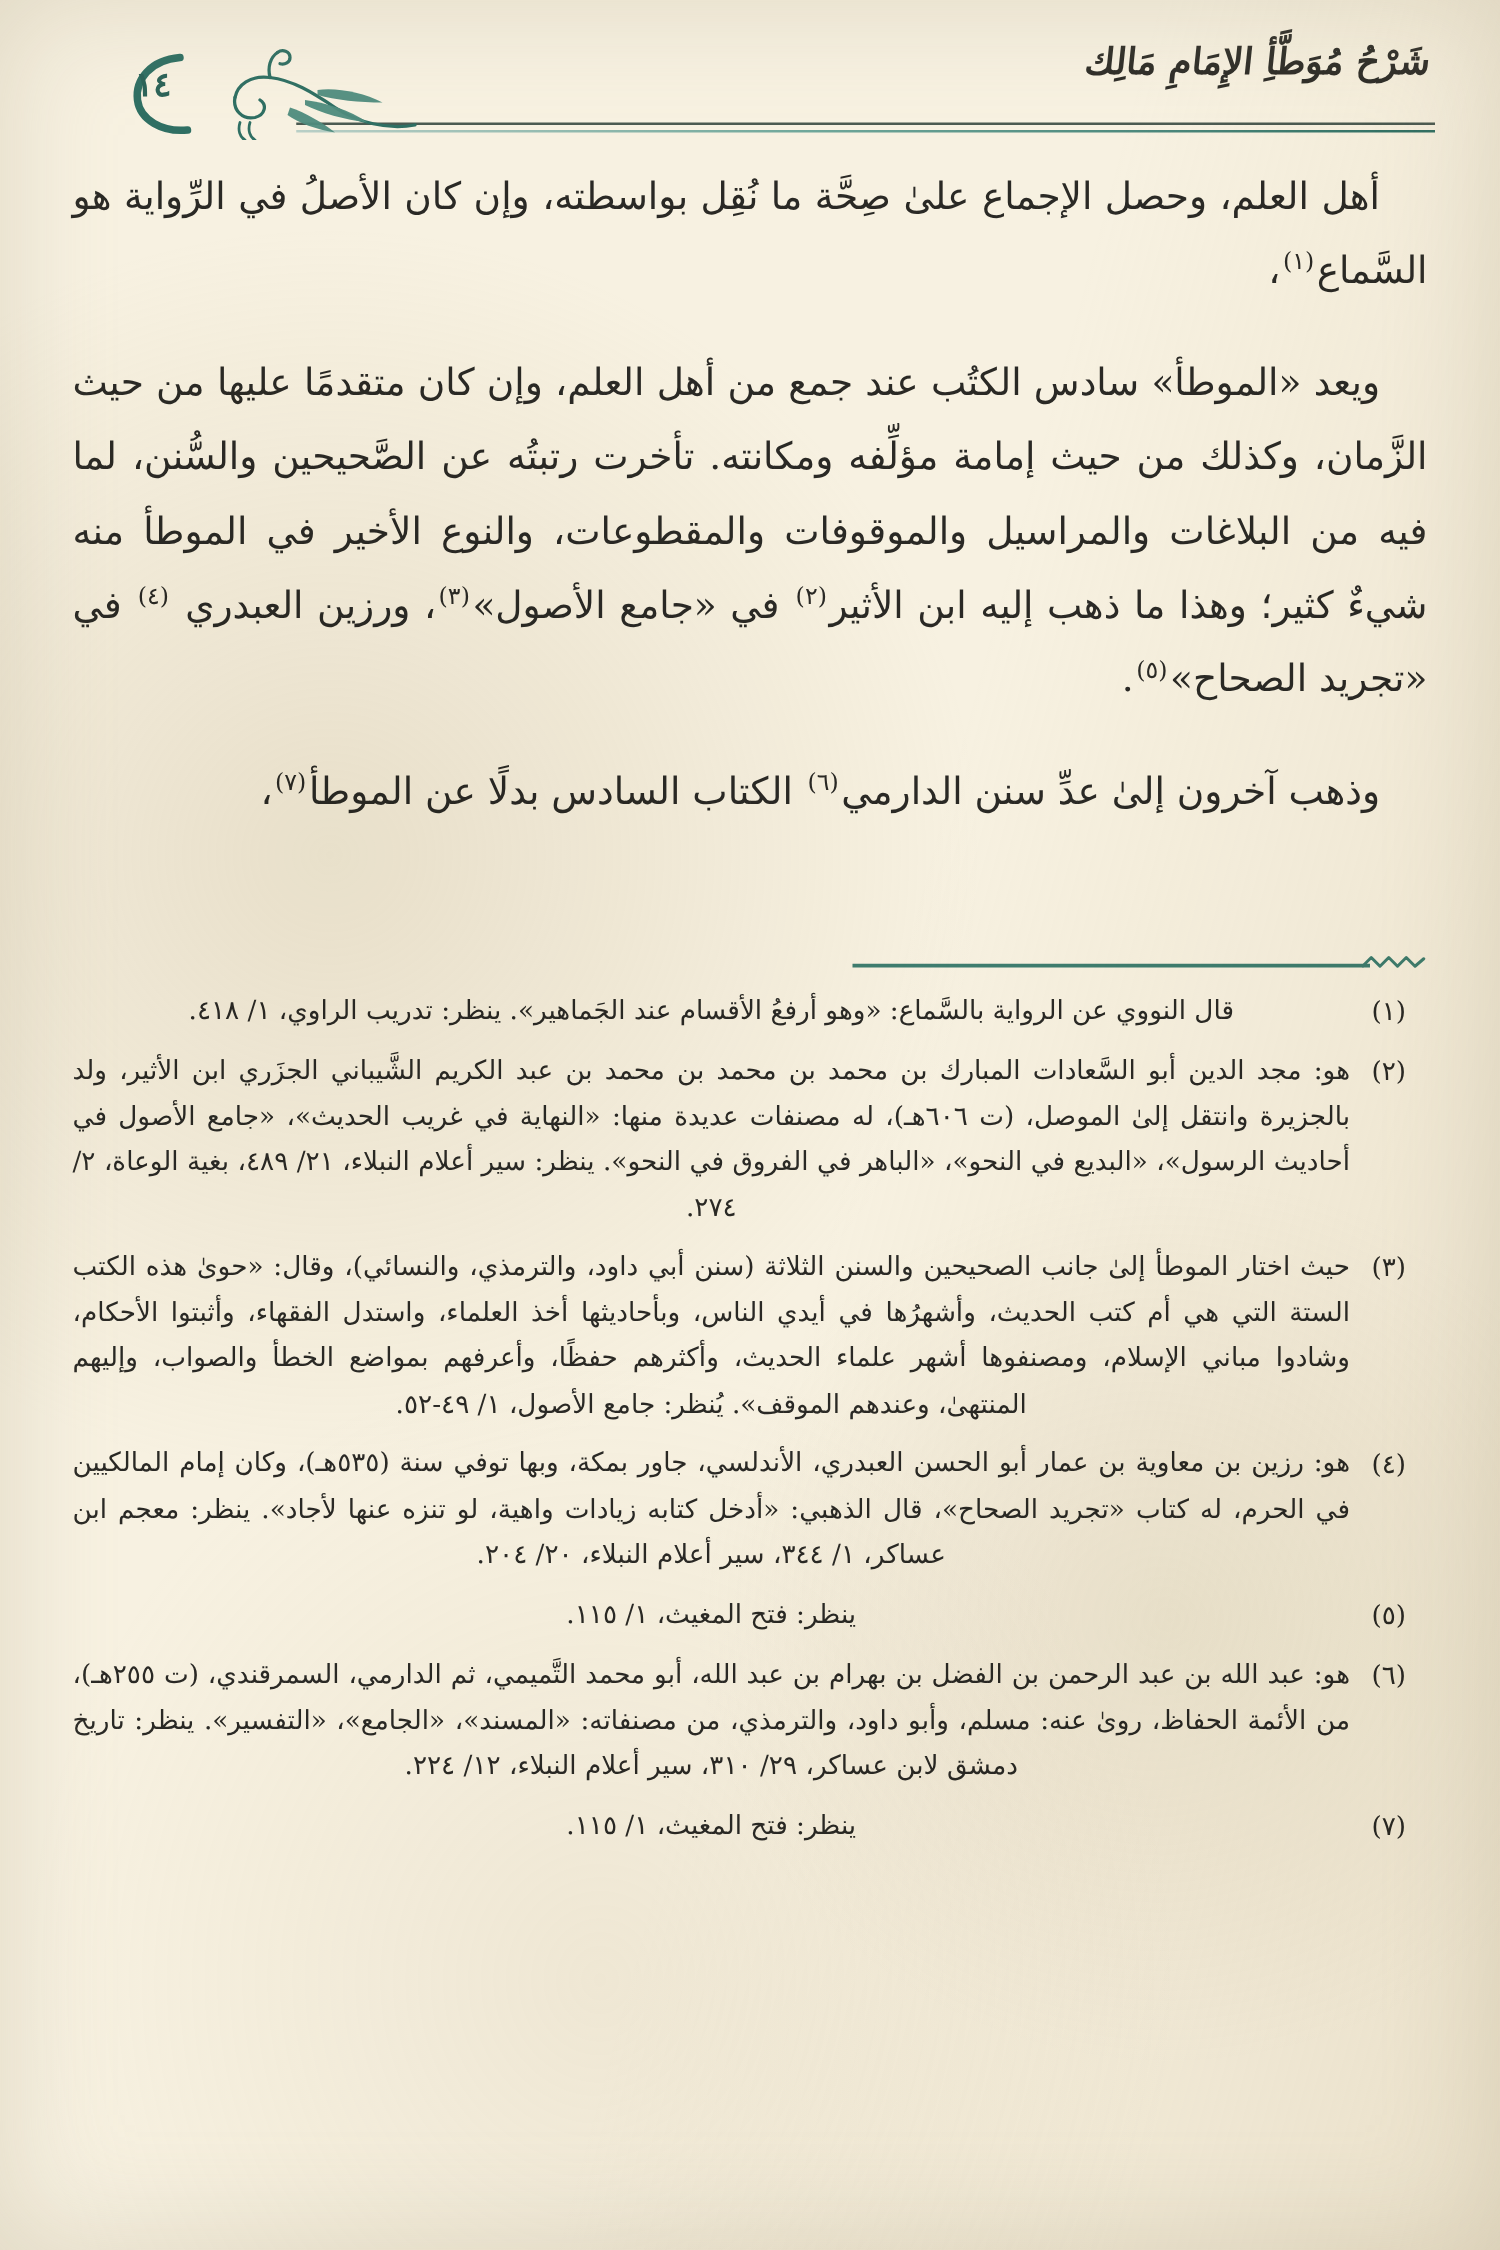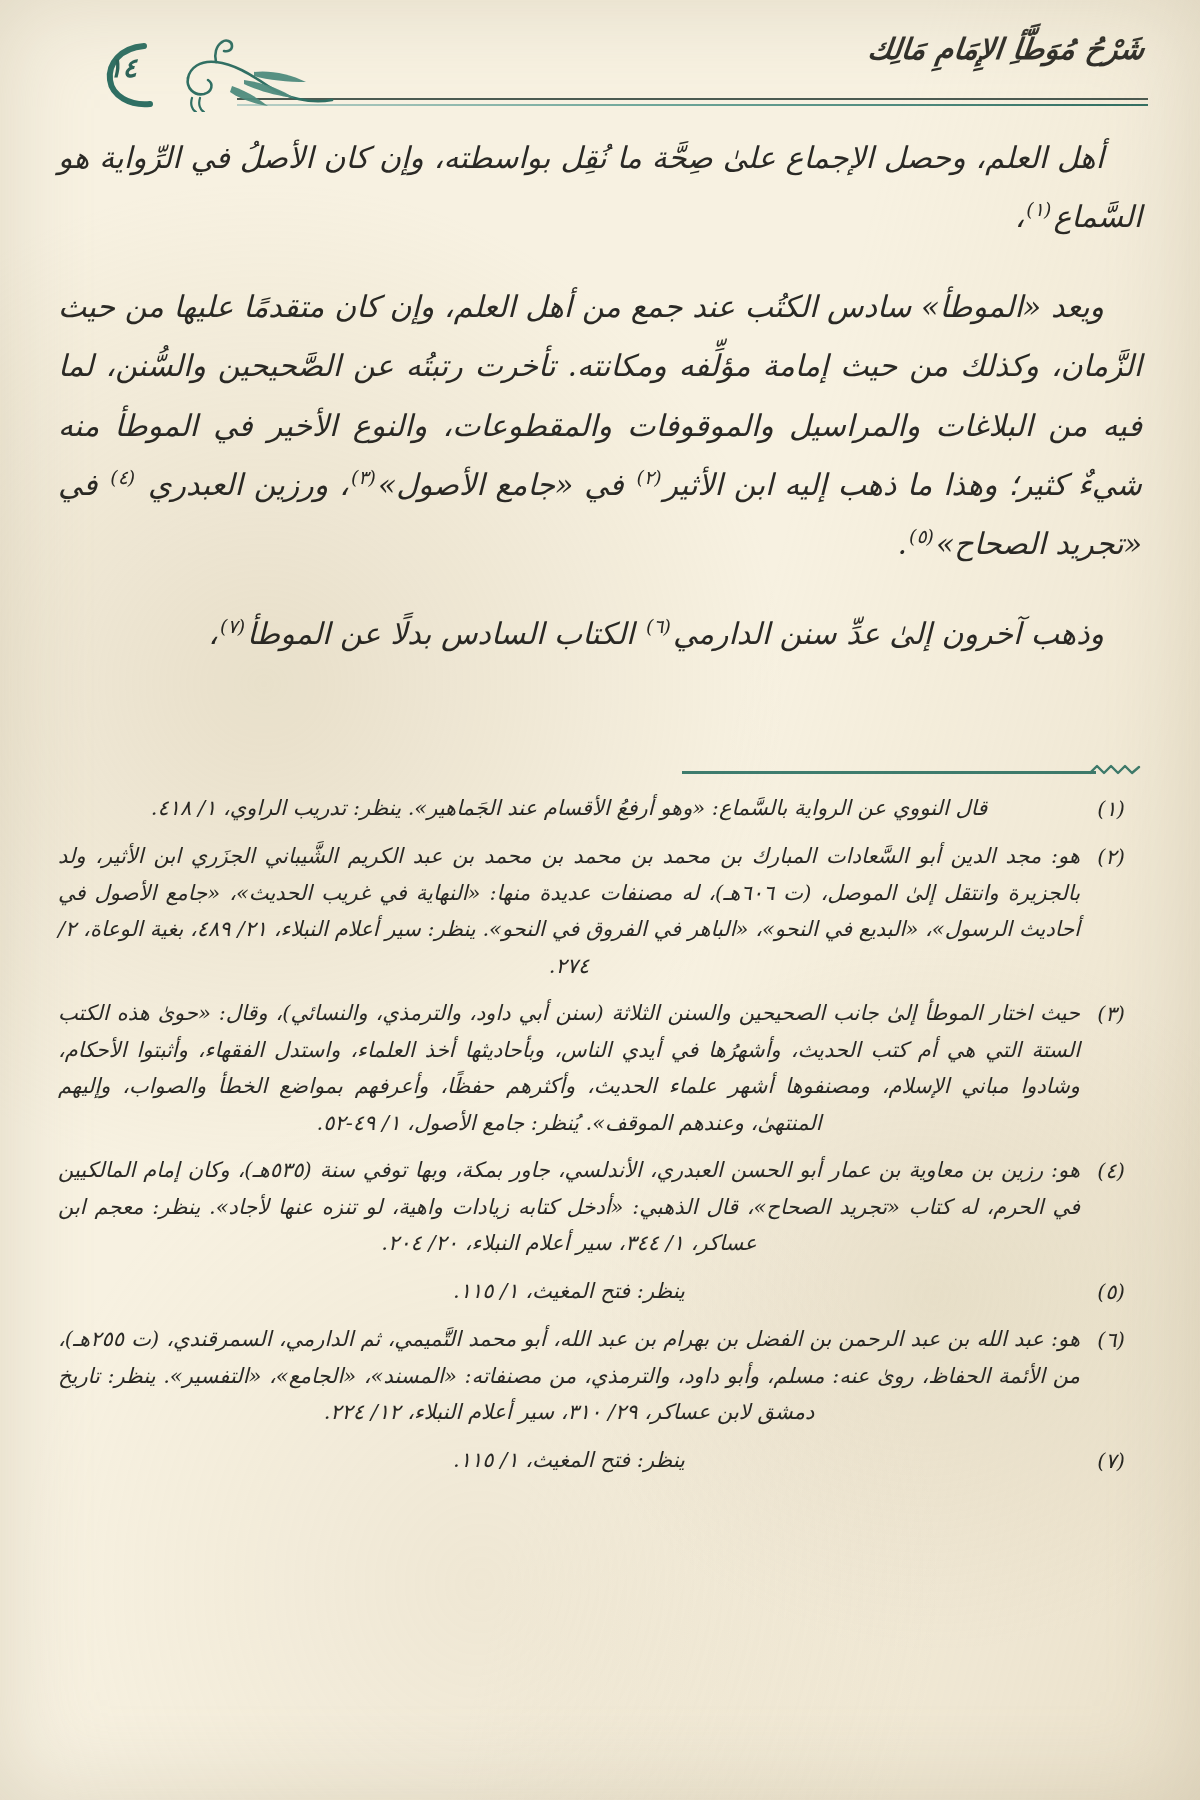--- a/index.html
+++ b/index.html
@@ -10,21 +10,20 @@
 
   .page {
     position: relative;
     width: 1200px;
     height: 1800px;
     background: #f7f1e1;
     overflow: hidden;
     font-family: "Liberation Serif", "DejaVu Serif", serif;
     color: #2b2a26;
     box-sizing: border-box;
-    font-style: italic;
   }
 
   
   .paper-grain {
     position: absolute;
     inset: 0;
     pointer-events: none;
     background:
       radial-gradient(ellipse 70% 45% at 22% 38%, rgba(206,196,170,0.30) 0%, rgba(206,196,170,0) 62%),
       radial-gradient(ellipse 48% 30% at 78% 72%, rgba(203,193,168,0.22) 0%, rgba(203,193,168,0) 66%),

